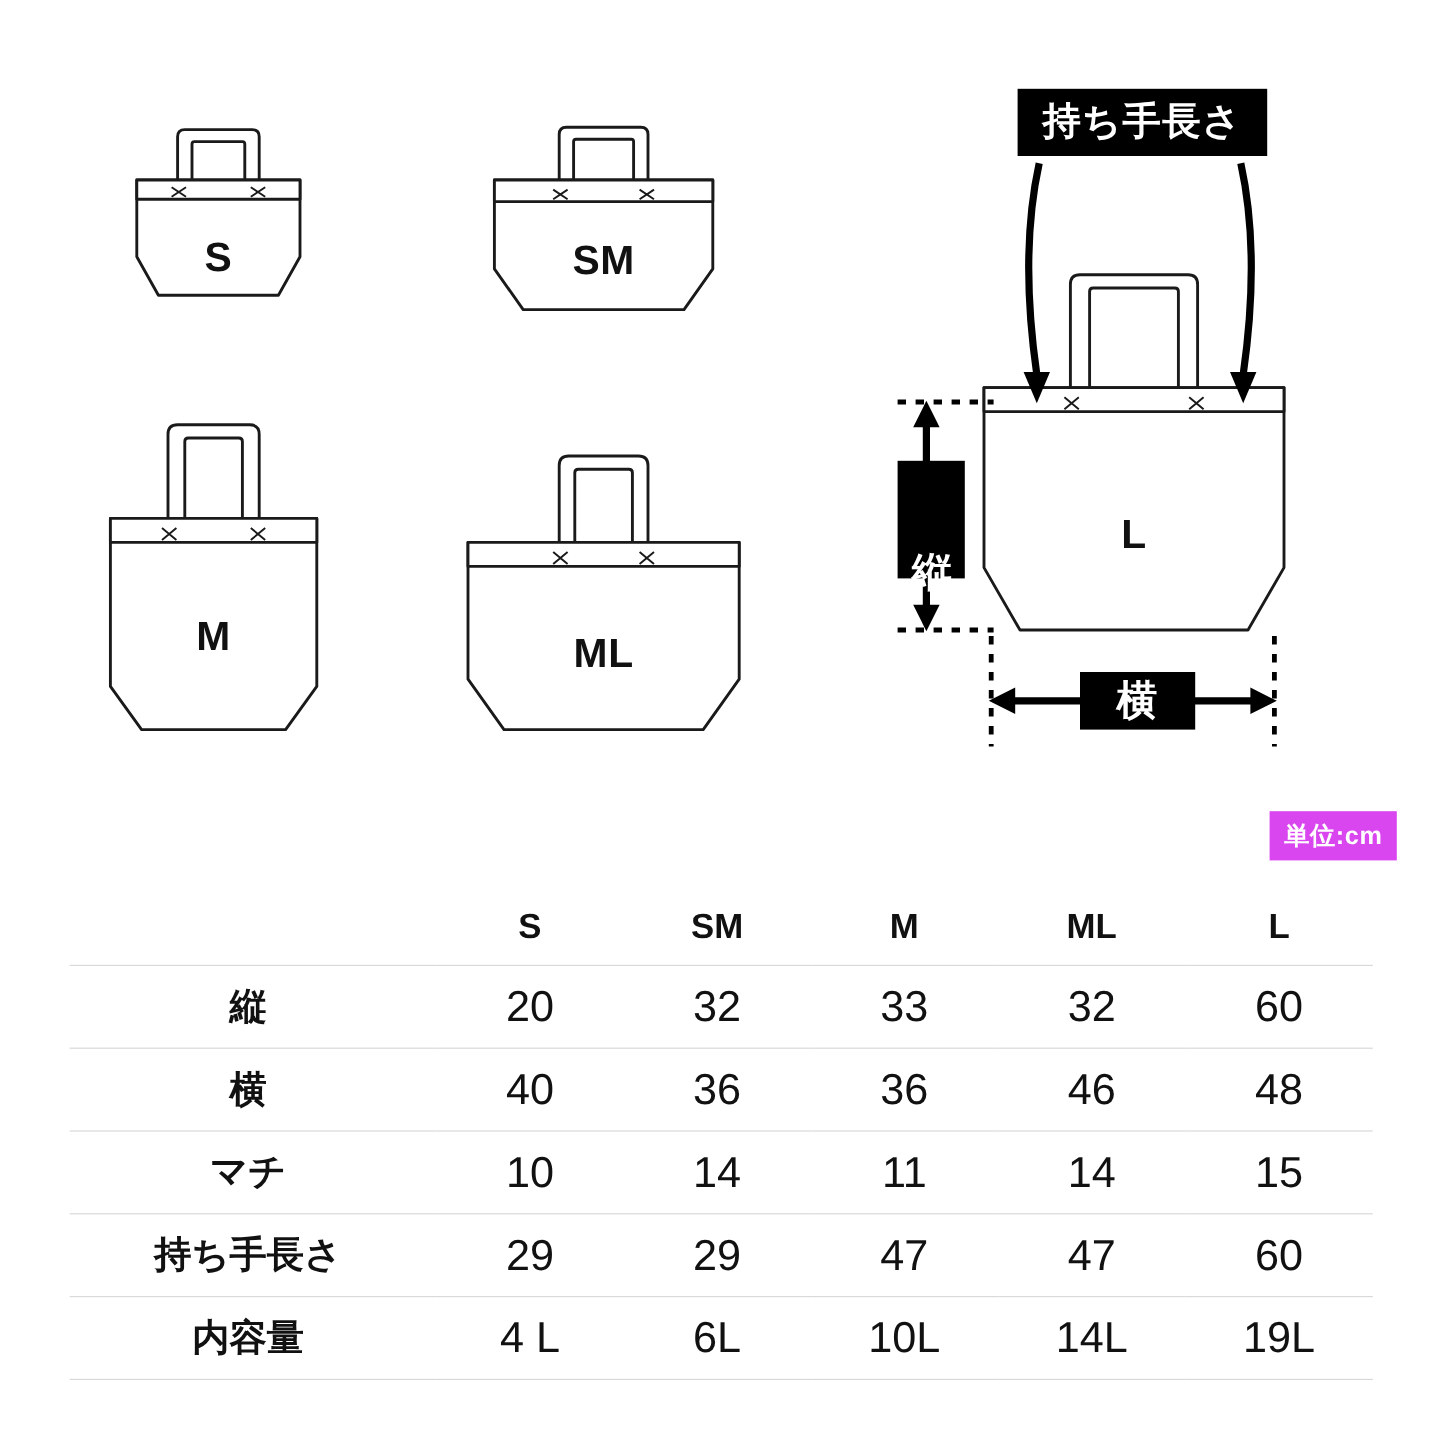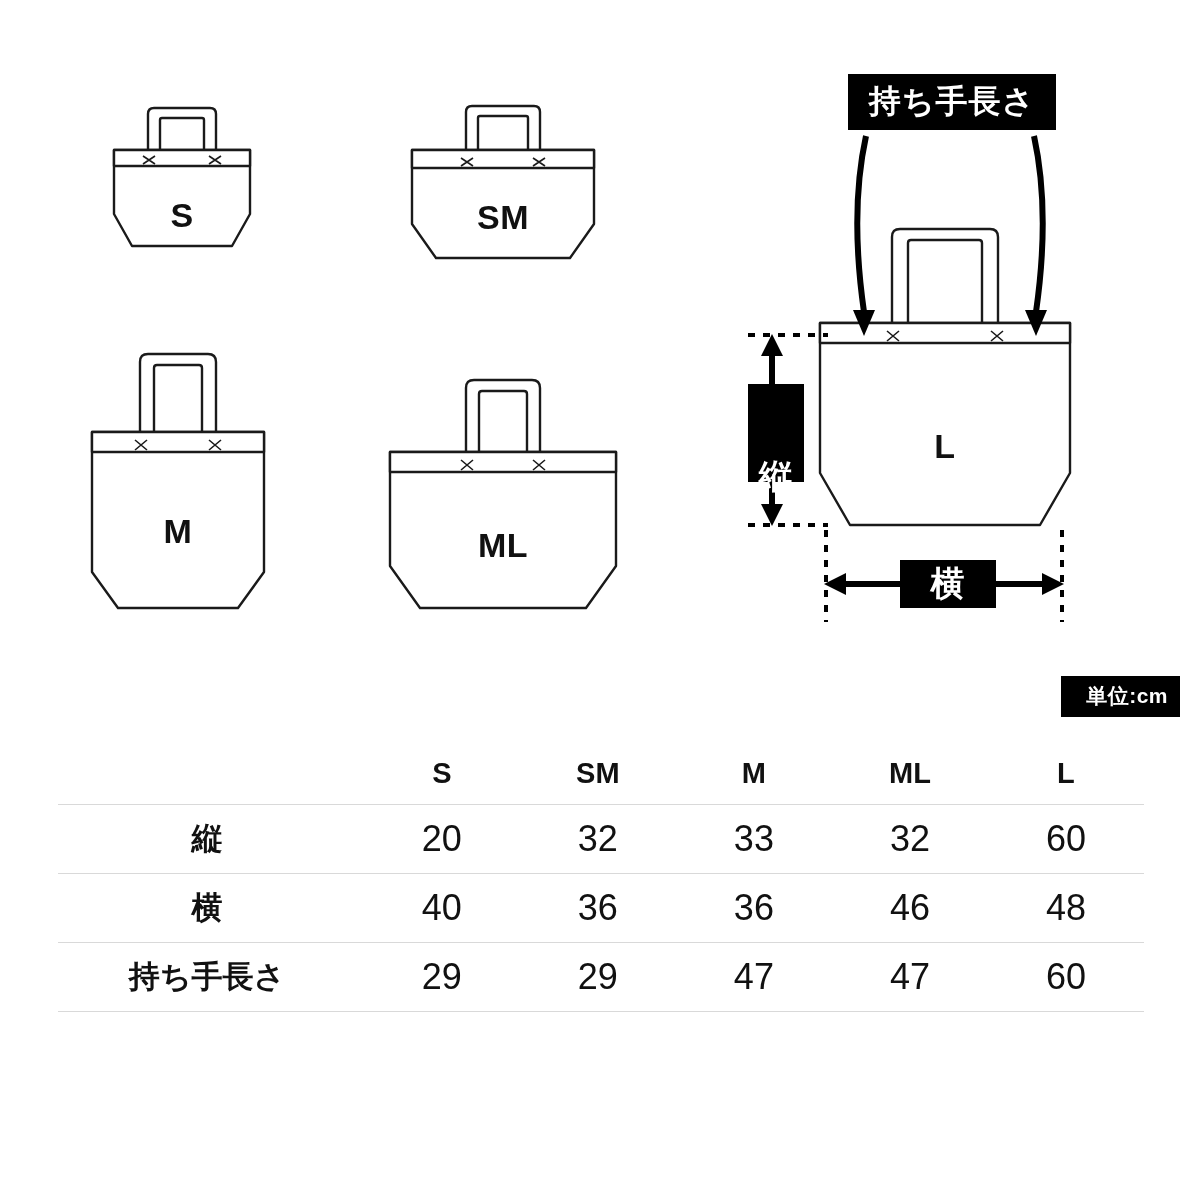--- a/index.html
+++ b/index.html
@@ -46,27 +46,27 @@
     letter-spacing: 1px;
   }
   .tag.vertical {
     writing-mode: vertical-rl;
     text-orientation: upright;
   }
 
   
   .unit-badge {
     position: absolute;
-    right: 20px;
+    right: 36px;
     top: 676px;
-    background: #000000;
+    background: #d946ef;
     color: #fff;
     font-size: 21px;
     font-weight: bold;
-    padding: 6px 12px 7px 25px;
+    padding: 6px 12px 7px 12px;
     letter-spacing: 0.5px;
   }
 
   
   .size-table {
     position: absolute;
     left: 58px;
     top: 742px;
     width: 1086px;
     border-collapse: collapse;
@@ -267,23 +267,39 @@
       </tr>
       <tr>
         <td class="rowhead">横</td>
         <td>40</td>
         <td>36</td>
         <td>36</td>
         <td>46</td>
         <td>48</td>
       </tr>
       <tr>
+        <td class="rowhead">マチ</td>
+        <td>10</td>
+        <td>14</td>
+        <td>11</td>
+        <td>14</td>
+        <td>15</td>
+      </tr>
+      <tr>
         <td class="rowhead">持ち手長さ</td>
         <td>29</td>
         <td>29</td>
         <td>47</td>
         <td>47</td>
         <td>60</td>
       </tr>
+      <tr>
+        <td class="rowhead">内容量</td>
+        <td>4 L</td>
+        <td>6L</td>
+        <td>10L</td>
+        <td>14L</td>
+        <td>19L</td>
+      </tr>
     </tbody>
   </table>
 
 </div>
 
 </body></html>

